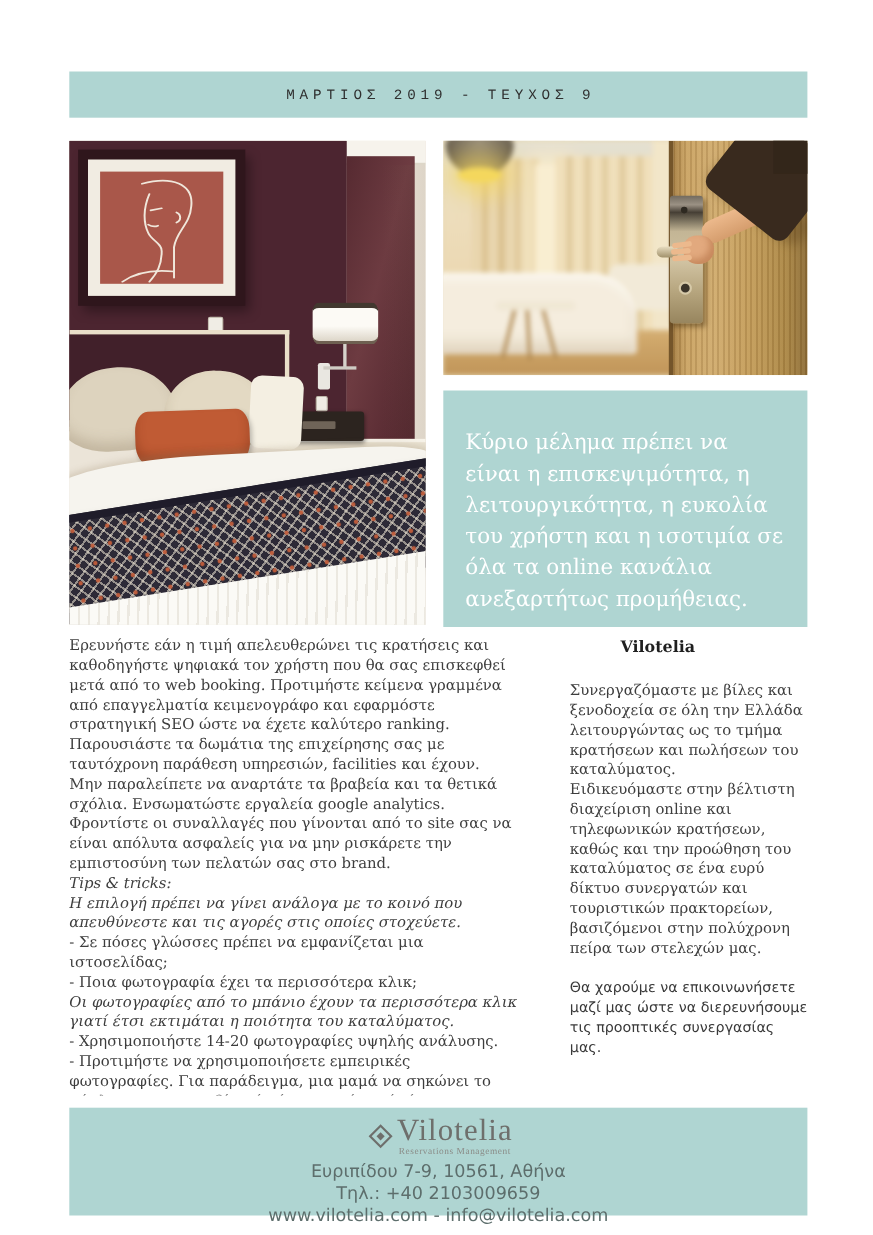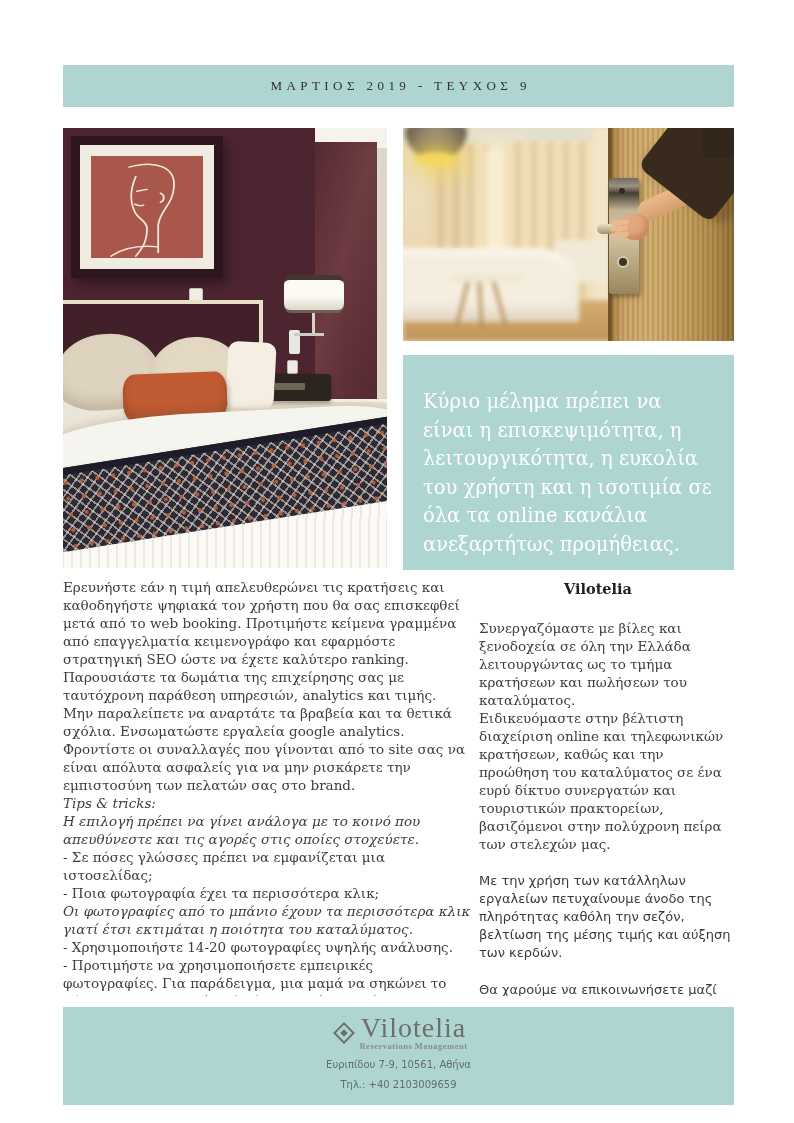--- a/index.html
+++ b/index.html
@@ -3,21 +3,21 @@
 <meta charset="utf-8">
 <style>
   * { margin:0; padding:0; box-sizing:border-box; }
   html,body { background:#ffffff; }
   body { font-family:"DejaVu Serif", serif; }
   .page { position:relative; width:794px; height:1123px; margin:0 auto; background:#ffffff; overflow:hidden; }
 
   
   .header-band { position:absolute; left:63px; top:65px; width:671px; height:42px;
     background:#afd5d2; display:flex; align-items:center; justify-content:center; }
-  .header-band span { font-family:Liberation Serif, serif; font-size:13px;
+  .header-band span { font-family:Liberation Mono, monospace; font-size:13px;
     letter-spacing:0.34em; color:#2f2f2f; text-indent:0.34em; }
 
   
   .photo { position:absolute; overflow:hidden; }
   .photo-bedroom { left:63px; top:128px; width:324px; height:440px; background:#ebe4d8; }
   .photo-door { left:403px; top:128px; width:331px; height:213px; background:#e8dcbd; }
   .photo * { position:absolute; }
 
   
   .bd-ceiling { left:200px; top:0; width:124px; height:22px; background:#f6f3ec; border-bottom:2px solid #ddd6c8; }
@@ -122,35 +122,35 @@
   
   .article { position:absolute; left:63px; top:578px; width:408px; height:418px; overflow:hidden;
     color:#3d3d3d; font-size:13.5px; line-height:18px; }
   .article .line { min-height:18px; }
   .article .italic { font-style:italic; }
 
   
   .sidebar { position:absolute; left:479px; top:578px; width:256px; height:418px; overflow:hidden; color:#3d3d3d; }
   .sidebar h3 { font-size:14.5px; font-weight:bold; text-align:center; margin:2px 18px 0 0; color:#1f1f1f;
     font-family:"DejaVu Serif", serif; }
-  .sidebar-paras { margin-top:22px; }
+  .sidebar-paras { margin-top:22px;margin-left:39px; }
   .sb-para { font-size:13.5px; line-height:18px; }
   .sb-para.serif { font-family:"DejaVu Serif", serif; }
   .sb-para.sans { font-family:"DejaVu Sans", sans-serif; font-size:13px; margin-top:19px; color:#3a3a3a; }
 
   
   .footer-band { position:absolute; left:63px; top:1007px; width:671px; height:98px;
     background:#afd5d2; text-align:center; }
   .footer-logo { display:flex; align-items:flex-start; justify-content:center; padding-top:6px; }
   .footer-logo svg.diamond { width:30px; height:30px; margin-top:5px; }
   .logo-text-wrap { text-align:center; }
   .logo-name { font-family:"Liberation Serif", serif; font-size:28px; color:#6e6f6c; letter-spacing:1px; line-height:30px; }
-  .logo-tagline { font-family:"Liberation Serif", serif; font-size:8.5px; color:#8a8b87; letter-spacing:0.5px; margin-top:-2px;font-weight:bold; }
+  .logo-tagline { font-family:"Liberation Serif", serif; font-size:8.5px; color:#8a8b87; letter-spacing:0.5px; margin-top:-2px; }
   .footer-lines { margin-top:4px; font-family:"DejaVu Sans", sans-serif; color:#5d6e6c; }
-  .footer-lines div { font-size:10px; line-height:20px;text-align:center; }
+  .footer-lines div { font-size:16px; line-height:20px;text-align:center; }
   .footer-web { cursor:pointer; }
 </style>
 <title>ΜΑΡΤΙΟΣ 2019 - ΤΕΥΧΟΣ 9</title></head>
 <body>
 
 <div class="page">
 
   <div class="header-band">
     <span>ΜΑΡΤΙΟΣ 2019 - ΤΕΥΧΟΣ 9</span>
   </div>
@@ -224,52 +224,52 @@
     <div class="dr-sleeve"></div>
     <div class="dr-sleeve-corner"></div>
   </div>
 
   <div class="quote-box">
     <p>Κύριο μέλημα πρέπει να είναι η επισκεψιμότητα, η λειτουργικότητα, η ευκολία του χρήστη και η ισοτιμία σε όλα τα online κανάλια ανεξαρτήτως προμήθειας.</p>
   </div>
 
   <div class="article">
       <div class="line">Ερευνήστε εάν η τιμή απελευθερώνει τις κρατήσεις και καθοδηγήστε ψηφιακά τον χρήστη που θα σας επισκεφθεί μετά από το web booking. Προτιμήστε κείμενα γραμμένα από επαγγελματία κειμενογράφο και εφαρμόστε στρατηγική SEO ώστε να έχετε καλύτερο ranking.</div>
-      <div class="line">Παρουσιάστε τα δωμάτια της επιχείρησης σας με ταυτόχρονη παράθεση υπηρεσιών, analytics και τιμής.</div>
+      <div class="line">Παρουσιάστε τα δωμάτια της επιχείρησης σας με ταυτόχρονη παράθεση υπηρεσιών, facilities και έχουν.</div>
       <div class="line">Μην παραλείπετε να αναρτάτε τα βραβεία και τα θετικά σχόλια. Ενσωματώστε εργαλεία google analytics.</div>
       <div class="line">Φροντίστε οι συναλλαγές που γίνονται από το site σας να είναι απόλυτα ασφαλείς για να μην ρισκάρετε την εμπιστοσύνη των πελατών σας στο brand.</div>
       <div class="line italic">Tips &amp; tricks:</div>
       <div class="line italic">Η επιλογή πρέπει να γίνει ανάλογα με το κοινό που απευθύνεστε και τις αγορές στις οποίες στοχεύετε.</div>
       <div class="line">- Σε πόσες γλώσσες πρέπει να εμφανίζεται μια ιστοσελίδας;</div>
       <div class="line">- Ποια φωτογραφία έχει τα περισσότερα κλικ;</div>
       <div class="line italic">Οι φωτογραφίες από το μπάνιο έχουν τα περισσότερα κλικ γιατί έτσι εκτιμάται η ποιότητα του καταλύματος.</div>
       <div class="line">- Χρησιμοποιήστε 14-20 φωτογραφίες υψηλής ανάλυσης.</div>
       <div class="line">- Προτιμήστε να χρησιμοποιήσετε εμπειρικές φωτογραφίες. Για παράδειγμα, μια μαμά να σηκώνει το πάπλωμα με το παιδί από κάτω, γιατί αυτή είναι μια εικόνα με πολύ δυνατό μήνυμα.</div>
     </div>
 
   <div class="sidebar">
     <h3>Vilotelia</h3>
     <div class="sidebar-paras">
         <p class="sb-para serif">Συνεργαζόμαστε με βίλες και ξενοδοχεία σε όλη την Ελλάδα λειτουργώντας ως το τμήμα κρατήσεων και πωλήσεων του καταλύματος.</p>
         <p class="sb-para serif">Ειδικευόμαστε στην βέλτιστη διαχείριση online και τηλεφωνικών κρατήσεων, καθώς και την προώθηση του καταλύματος σε ένα ευρύ δίκτυο συνεργατών και τουριστικών πρακτορείων, βασιζόμενοι στην πολύχρονη πείρα των στελεχών μας.</p>
-        <p class="sb-para sans">Με την χρήση των κατάλληλων εργαλείων πετυχαίνουμε άνοδο της πληρότητας καθόλη την σεζόν, βελτίωση της μέσης τιμής και αύξηση των κερδών.</p>
         <p class="sb-para sans">Θα χαρούμε να επικοινωνήσετε μαζί μας ώστε να διερευνήσουμε τις προοπτικές συνεργασίας μας.</p>
       </div>
   </div>
 
   <div class="footer-band">
     <div class="footer-logo">
       <svg class="diamond" viewBox="0 0 40 40">
         <rect x="11" y="11" width="18" height="18" transform="rotate(45 20 20)" fill="none" stroke="#6e6f6c" stroke-width="2.6"></rect>
         <rect x="16.5" y="16.5" width="7" height="7" transform="rotate(45 20 20)" fill="#6e6f6c"></rect>
       </svg>
       <div class="logo-text-wrap">
         <div class="logo-name">Vilotelia</div>
         <div class="logo-tagline">Reservations Management</div>
       </div>
     </div>
     <div class="footer-lines">
       <div>Ευριπίδου 7-9, 10561, Αθήνα</div>
       <div>Τηλ.: +40 2103009659</div>
+      <div class="footer-web">www.vilotelia.com - info@vilotelia.com</div>
     </div>
   </div>
 
 </div>
 
 </body></html>

